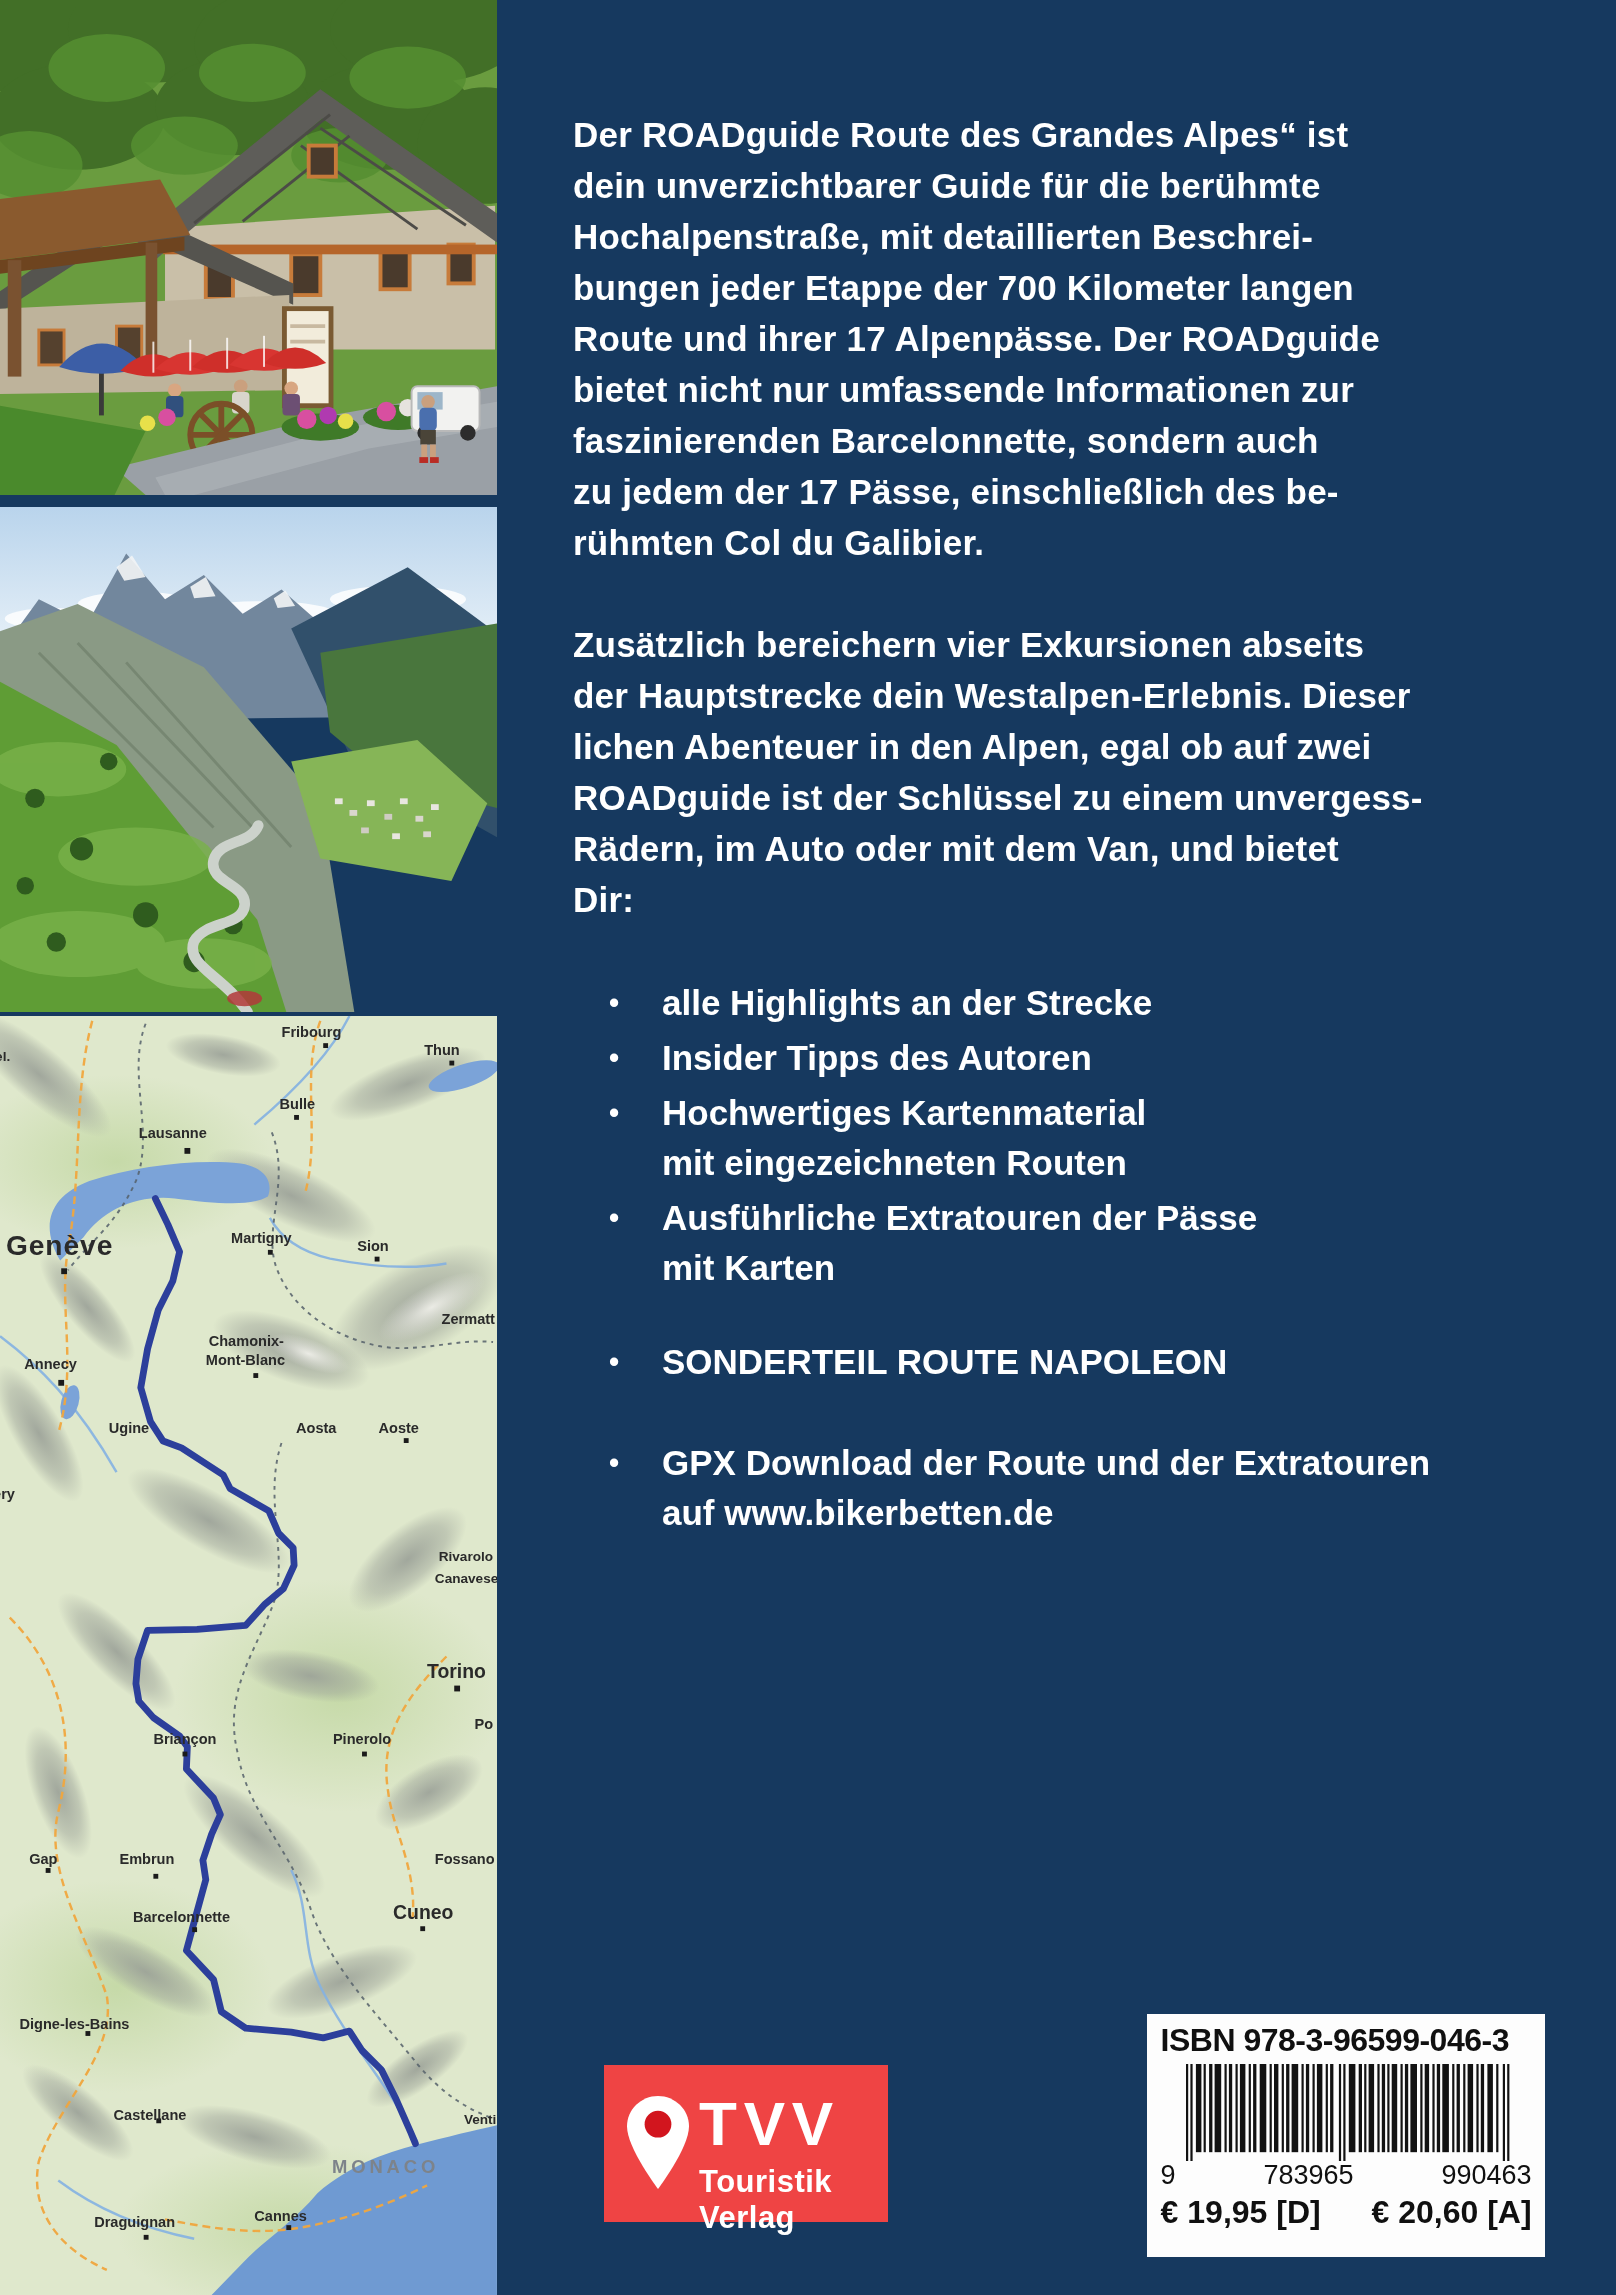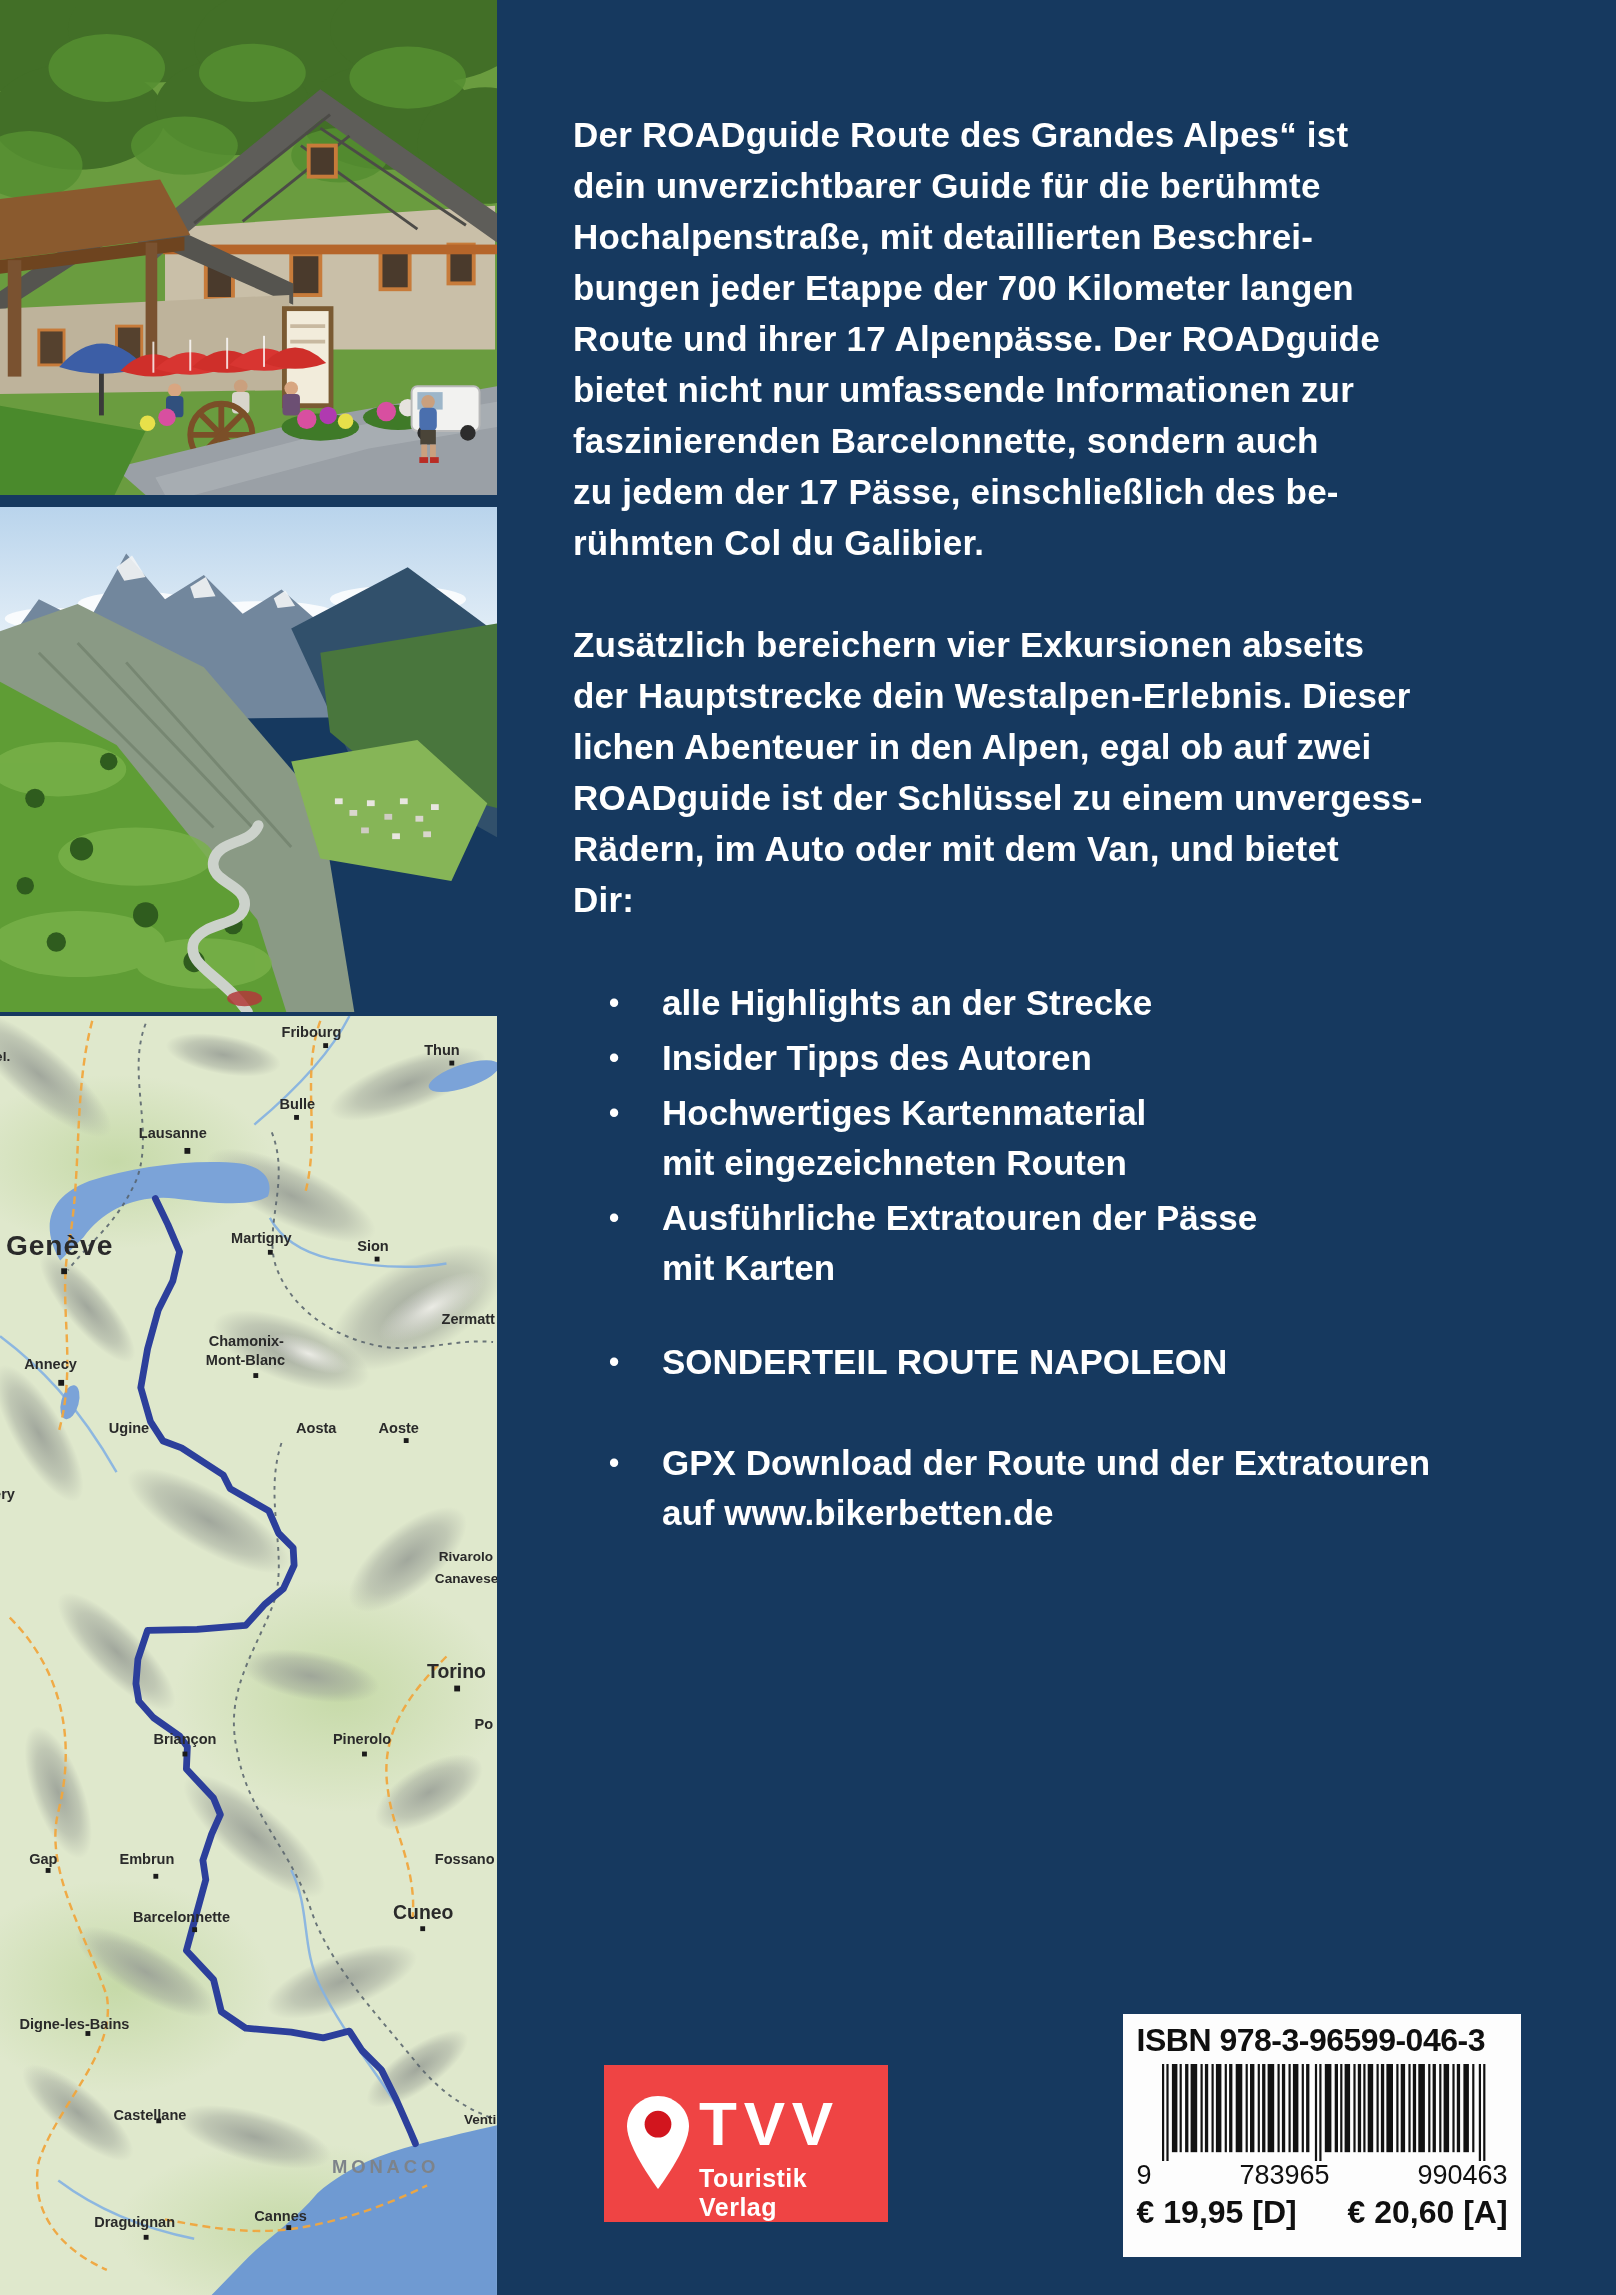--- a/index.html
+++ b/index.html
@@ -12,31 +12,31 @@
   #photo2{top:507px;height:505px;}
   #mapwrap{top:1016px;height:1280px;background:#dfe8cc;}
   svg{display:block;}
   
   .copy{position:absolute;left:573px;color:#fff;font-weight:bold;font-size:35px;line-height:51px;
         letter-spacing:0.2px;}
   .bullets{position:absolute;left:609px;color:#fff;font-weight:bold;font-size:35px;line-height:50px;}
   .bullet-item{display:flex;margin-bottom:4.9px;}
   .bullet-dot{width:53px;flex:0 0 53px;font-size:29px;}
   
-  #isbnbox{position:absolute;left:1123px;top:2014px;width:398px;height:243px;background:#fdfdfd;
+  #isbnbox{position:absolute;left:1147px;top:2014px;width:398px;height:243px;background:#fdfdfd;
            color:#101010;}
   #isbnbox .lbl{position:absolute;left:13.6px;top:7.8px;font-size:32px;font-weight:bold;letter-spacing:-0.5px;}
   #isbnbox .digits{position:absolute;left:13.6px;top:146px;width:371px;font-size:27px;display:flex;
            justify-content:space-between;font-weight:normal;}
   #isbnbox .prices{position:absolute;left:13.6px;top:180px;width:371px;font-size:32px;font-weight:bold;
            display:flex;justify-content:space-between;}
   
   #tvvlogo{position:absolute;left:604px;top:2065px;width:284px;height:157px;background:#ef4444;color:#fff;}
   #tvvlogo .tvv{position:absolute;left:95px;top:23px;font-size:62px;font-weight:bold;letter-spacing:6.8px;}
-  #tvvlogo .sub{position:absolute;left:95px;top:99px;font-size:25px;font-weight:bold;letter-spacing:0.5px;}
+  #tvvlogo .sub{position:absolute;left:95px;top:99px;font-size:31px;font-weight:bold;letter-spacing:0.5px;}
   
   text{font-family:"Liberation Sans",sans-serif;fill:#2a2a2a;font-size:15px;font-weight:bold;}
   text.big{font-size:29px;letter-spacing:1px;}
   text.mid{font-size:20px;}
   text.mon{font-size:19px;fill:#7d838a;letter-spacing:4px;}
   text.sm{font-size:14px;}
 </style>
 </head>
 <body>
 

